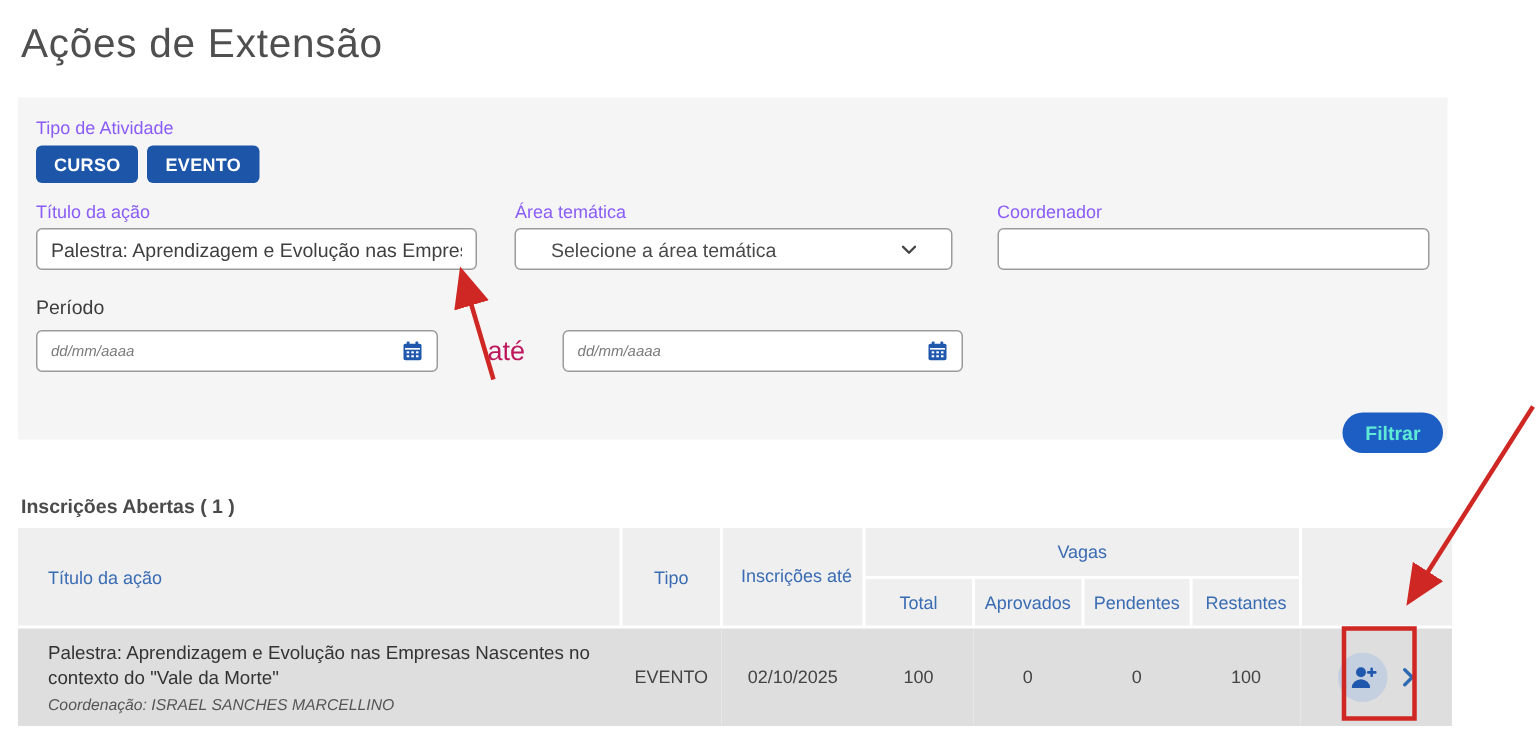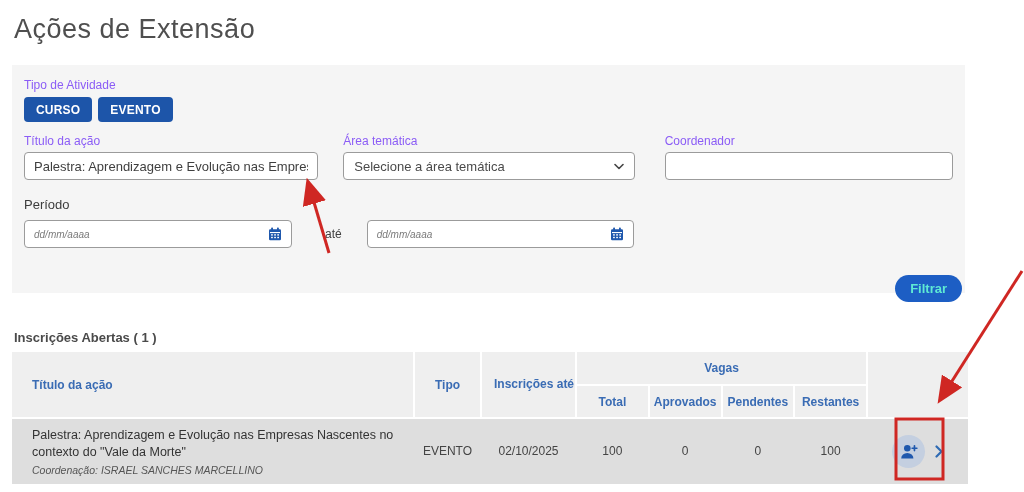--- a/index.html
+++ b/index.html
@@ -19,43 +19,43 @@
     font-size:12px; font-weight:bold; border:none; border-radius:4px; height:25px;
     padding:0 12px; cursor:pointer; letter-spacing:0.2px; }
   .fields-row { display:flex; margin-top:12px; }
   .field { display:flex; flex-direction:column; }
   .field.f-title  { width:296px; margin-right:25px; }
   .field.f-theme  { width:293px; margin-right:30px; }
   .field.f-coord  { width:290px; }
   .text-input { height:28px; border:1px solid #9b9b9b; border-radius:4px; background:#fff;
     font-family:"Liberation Sans",sans-serif; font-size:13px; color:#3f3f3f; padding:0 9px; width:100%; }
   .fake-select { height:28px; border:1px solid #9b9b9b; border-radius:4px; background:#fff;
-    display:flex; align-items:center; justify-content:space-between; padding:0 10px;
+    display:flex; align-items:center; justify-content:space-between; padding:0 23px;
     font-size:13px; color:#4a4a4a; cursor:pointer; }
   .period-label { font-size:13px; color:#3c3c3c; margin-top:17px; margin-bottom:8px; }
   .period-row { display:flex; align-items:center; }
   .date-box { display:flex; align-items:center; height:28px; border:1px solid #9b9b9b;
     border-radius:4px; background:#fff; padding:0 9px; }
   .date-box.d1 { width:268px; margin-right:33px; }
   .date-box.d2 { width:267px; }
   .date-input { border:none; outline:none; flex:1; font-family:"Liberation Sans",sans-serif;
     font-size:10px; color:#3f3f3f; background:transparent; }
   .date-input::placeholder { font-style:italic; color:#7a7a7a; }
-  .until-label { font-size:12px; color:#404040; margin-right:25px; }
+  .until-label { font-size:18px; color:#be185d; margin-right:25px; }
   .filter-actions { display:flex; justify-content:flex-end; margin-top:27px; padding-right:0; }
   .filtrar-btn { background:#1d5ec4; color:#5eead4; border:none; border-radius:14px; height:27px;
     min-width:64px; padding:0 15px; font-family:"Liberation Sans",sans-serif; font-size:13px;
     font-weight:bold; cursor:pointer; margin-right:-9px; }
 
   
   .results-heading { position:absolute; left:14px; top:330px; font-size:13px; font-weight:bold;
     color:#4a4a4a; }
   .results-table { position:absolute; left:12px; top:352px; width:956px; border-collapse:collapse;
     table-layout:fixed; }
-  .results-table th { background:#efefef; font-weight:bold; font-size:12px; color:#3a6cb4; }
+  .results-table th { background:#efefef; font-weight:normal; font-size:12px; color:#3a6cb4; }
   .th-sep { border-left:2px solid #fff; }
   th.h-title { width:402px; text-align:left; padding-left:20px; height:66px; }
   th.h-type  { width:67px; text-align:center; }
   th.h-until { width:95px; text-align:left; padding-left:12px; line-height:1.4; }
   th.h-vagas { height:33px; text-align:center; border-bottom:2px solid #fff; }
   th.h-sub   { height:33px; text-align:center; }
   th.h-sub.w-total { width:55px; } th.h-sub.w-aprov { width:79px; }
   th.h-sub.w-pend  { width:78px; } th.h-sub.w-rest  { width:79px; }
   th.h-actions { width:101px; }
   .results-table td { background:#dedede; border-top:2px solid #fff; height:60px; }

